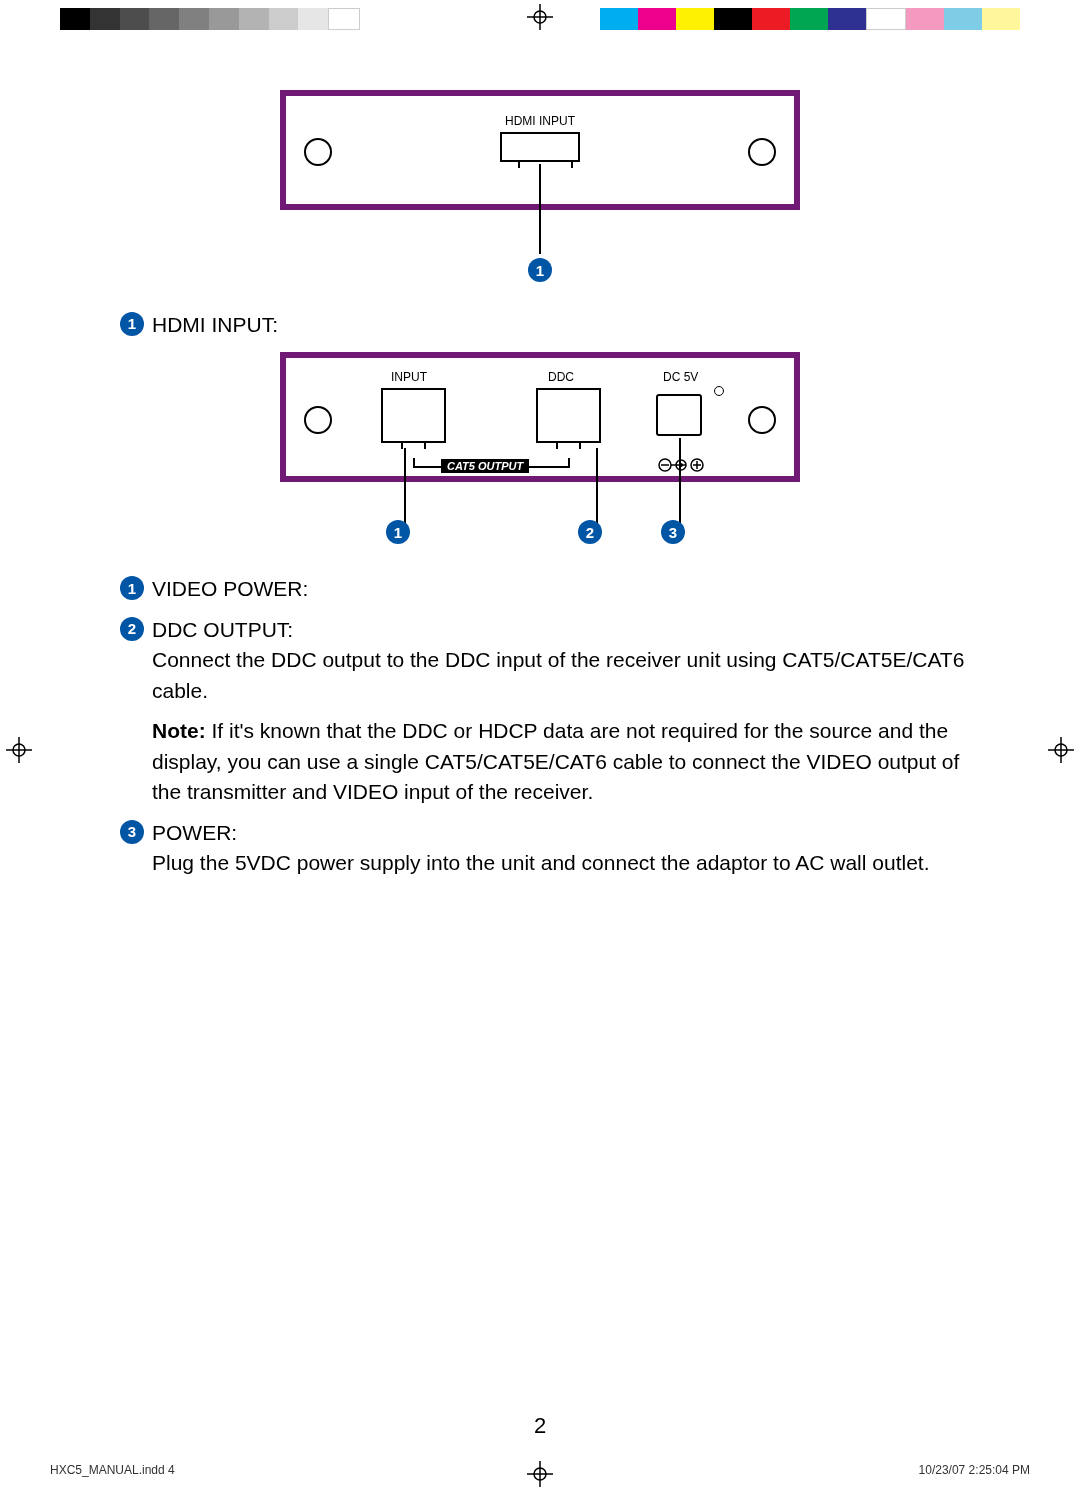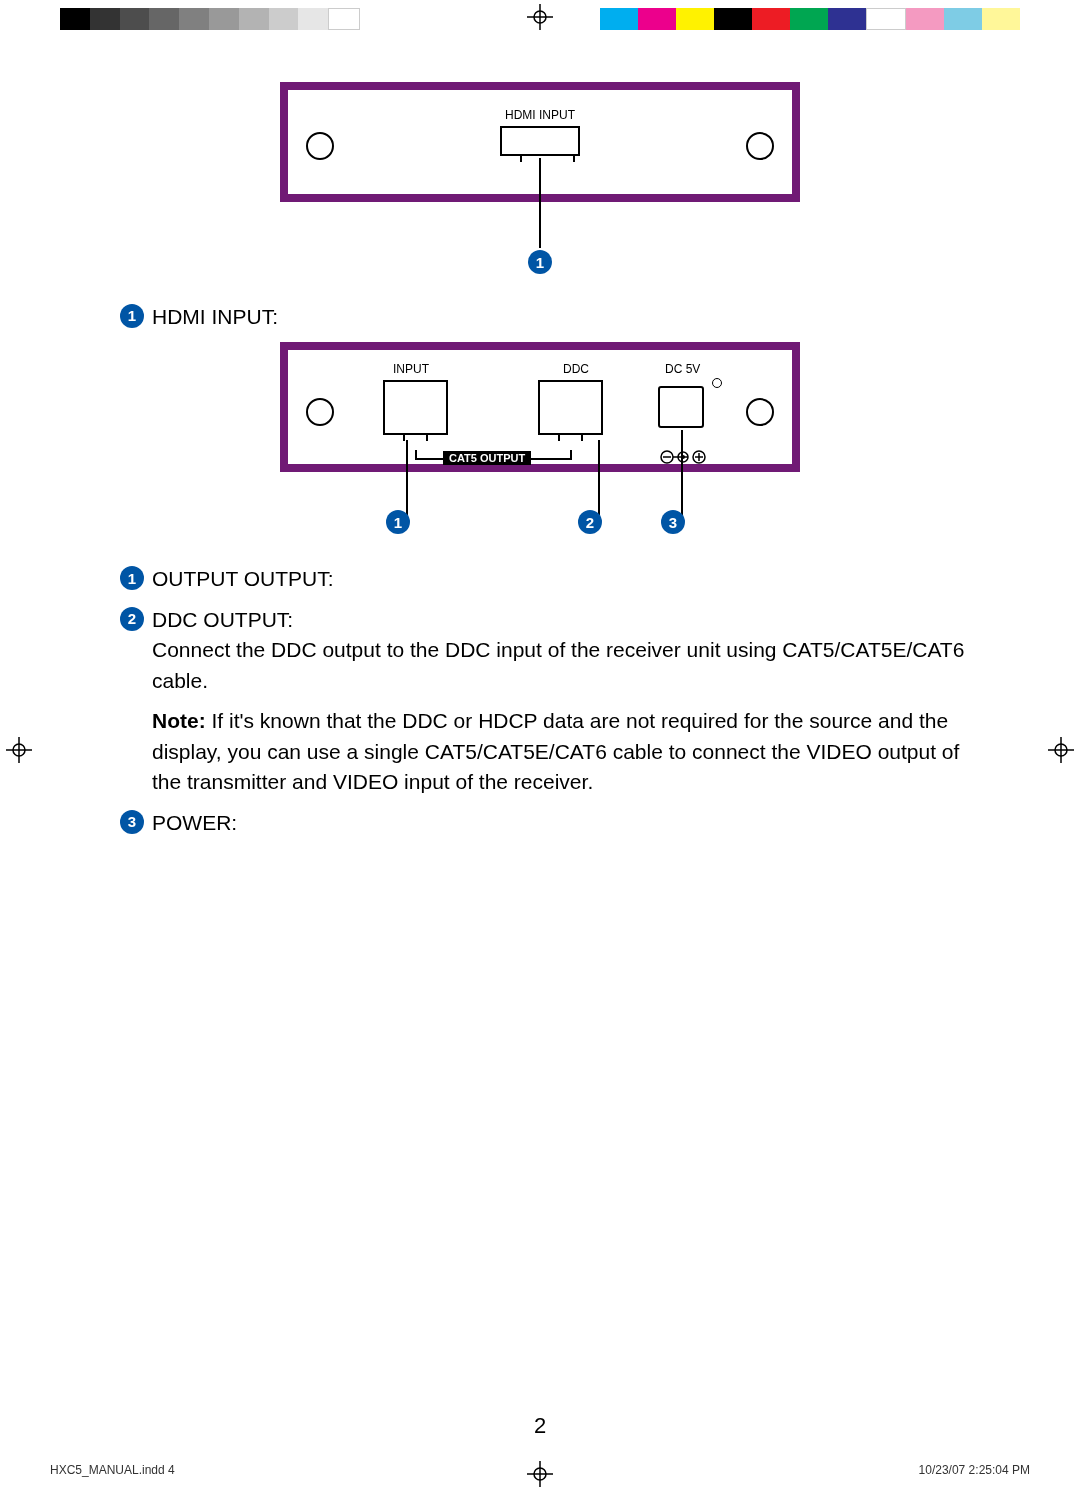--- a/index.html
+++ b/index.html
@@ -45,22 +45,22 @@
     font-size: 22px;
     margin-left: 45px;
     margin-top: 6px;
     margin-bottom: 24px;
   }
   .diagram-wrap {
     text-align: center;
     margin-bottom: 28px;
   }
   .panel {
-    margin: 4px auto;
-    border: 8px solid #701a75;
+    margin: 12px auto;
+    border: 6px solid #701a75;
     position: relative;
     background: #fff;
   }
   .front-panel { width: 520px; height: 120px; }
   .rear-panel { width: 520px; height: 130px; }
   .screwhole {
     position: absolute;
     width: 28px; height: 28px;
     border: 2px solid #000;
     border-radius: 50%;
@@ -77,20 +77,21 @@
     background: #fff;
   }
   .cat5label {
     position: absolute;
     background: #000;
     color: #fff;
     font-size: 11px;
     font-weight: bold;
     padding: 1px 6px;
     font-family: Arial, sans-serif;
+    font-style: italic;
   }
   .bracket-line { position: absolute; background: #000; }
   .leader { position: absolute; width: 2px; background: #000; }
   .callouts { text-align: center; margin-top: 18px; }
   .circled {
     display: inline-flex;
     width: 24px; height: 24px;
     border-radius: 50%;
     background: #0055a5;
     color: #fff;
@@ -231,21 +232,21 @@
   </div>
 
 
   <div class="diagram-wrap">
     <div class="panel rear-panel" style="position:relative;">
       <div class="screwhole" style="top:48px; left:18px;"></div>
       <div class="screwhole" style="top:48px; right:18px;"></div>
       <div class="tinyhole" style="top:28px; right:70px;"></div>
 
       <div class="portlabel" style="top:12px; left:105px;">INPUT</div>
-      <div class="portlabel" style="top:12px; left:275px;">DDC</div>
+      <div class="portlabel" style="top:12px; left:262px;">DDC</div>
       <div class="portlabel" style="top:12px; left:377px;">DC 5V</div>
 
       <div class="port" style="top:30px; left:95px; width:65px; height:55px;"></div>
       <div class="port" style="top:30px; left:250px; width:65px; height:55px;"></div>
       <div class="port" style="top:36px; left:370px; width:46px; height:42px; border-radius:3px;"></div>
 
       <div class="tick" style="top:85px; left:115px;"></div>
       <div class="tick" style="top:85px; left:138px;"></div>
       <div class="tick" style="top:85px; left:270px;"></div>
       <div class="tick" style="top:85px; left:293px;"></div>
@@ -276,40 +277,41 @@
       <span class="circled" style="position:absolute; left:106px;">1</span>
       <span class="circled" style="position:absolute; left:298px;">2</span>
       <span class="circled" style="position:absolute; left:381px;">3</span>
     </div>
   </div>
 
   <div class="items-block">
     <div class="item">
       <span class="circled">1</span>
       <div class="text">
-        <span class="item-title">OUTPUT OUTPUT:</span><br>
+        <span class="item-title">VIDEO POWER:</span><br>
       </div>
     </div>
     <div class="item">
       <span class="circled">2</span>
       <div class="text">
         <span class="item-title">DDC OUTPUT:</span><br>
         <span>Connect the DDC output to the DDC input of the receiver unit using CAT5/CAT5E/CAT6 cable.</span>
       </div>
     </div>
     <div class="item" style="margin-left:32px;">
       <div class="text">
         <b>Note:</b>
         <span>If it's known that the DDC or HDCP data are not required for the source and the display, you can use a single CAT5/CAT5E/CAT6 cable to connect the VIDEO output of the transmitter and VIDEO input of the receiver.</span>
       </div>
     </div>
     <div class="item">
       <span class="circled">3</span>
       <div class="text">
         <span class="item-title">POWER:</span><br>
+        <span>Plug the 5VDC power supply into the unit and connect the adaptor to AC wall outlet.</span>
       </div>
     </div>
   </div>
 </div>
 
 <div class="pagenum">2</div>
 
 <div class="footer">
   <span>HXC5_MANUAL.indd   4</span>
   <span>10/23/07   2:25:04 PM</span>

